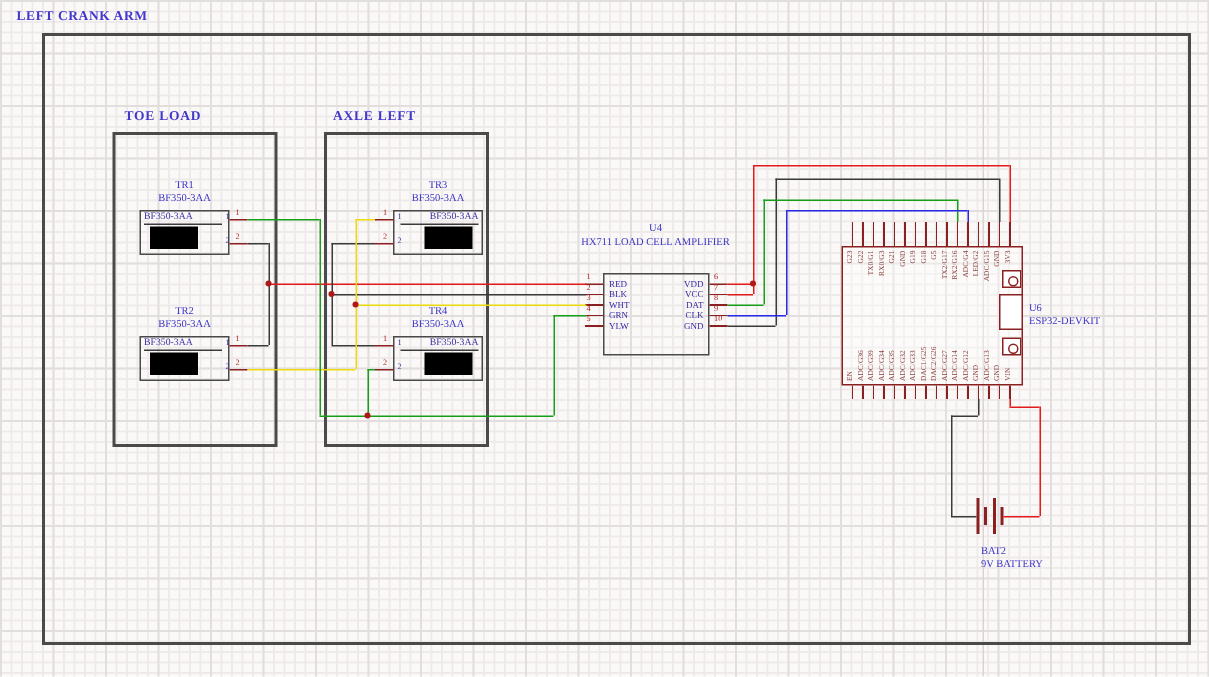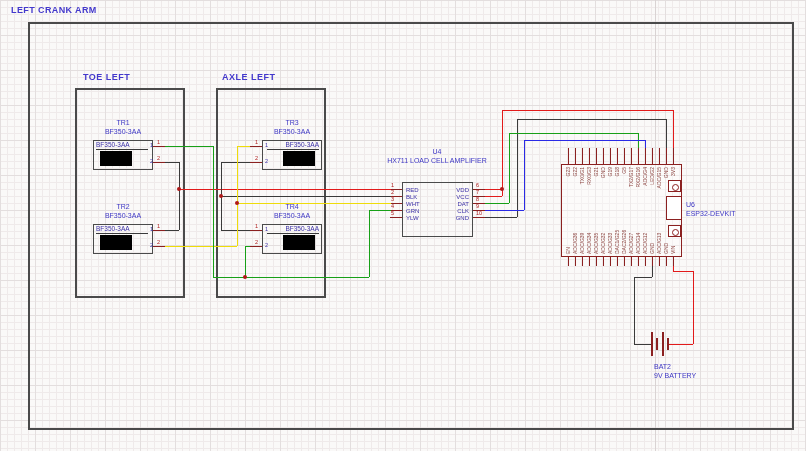--- a/index.html
+++ b/index.html
@@ -1,18 +1,18 @@
 <!DOCTYPE html>
 <html style="--wire-red: #e21a1a; --wire-black: #3a3a3a; --wire-yellow: #eedc0a; --wire-green: #17a017; --wire-blue: #2a2ae6; --device-red: #8b2020; --label-blue: #3d36c4; --section-blue: #4338cc; --pin-name-blue: #3a2fa6; --pin-number-red: #b02020; --junction-red: #b01818;"><head>
 <meta charset="utf-8">
 <style>
   html,body{margin:0;padding:0;}
   .canvas{
     position:relative; width:806px; height:451px; overflow:hidden;
-    font-family:Liberation Sans, sans-serif;
+    font-family:Liberation Serif, serif;
     background-color:#faf9f8;
     background-image:
       linear-gradient(#e3dede 1px, transparent 1px),
       linear-gradient(90deg, #e3dede 1px, transparent 1px),
       linear-gradient(#efeaea 1px, transparent 1px),
       linear-gradient(90deg, #efeaea 1px, transparent 1px);
     background-size:35px 35px,35px 35px,7px 7px,7px 7px;
   }
   .page-line{position:absolute; left:655px; top:0; width:1px; height:451px; background:#d9d3d3; z-index:0;}
   .outer-border{position:absolute; left:28px; top:22px; width:766px; height:408px; border:2px solid #4a4a4a; z-index:1; box-sizing:border-box;}
@@ -87,21 +87,21 @@
 </style>
 </head>
 <body>
 
 <div class="canvas">
 
   <div class="page-line"></div>
   <div class="outer-border"></div>
   <div class="title">LEFT CRANK ARM</div>
 
-  <div class="sect-label" style="left:83px; top:72px;">TOE LEFT</div>
+  <div class="sect-label" style="left:83px; top:72px;">TOE LOAD</div>
   <div class="sect-box" style="left:75px; top:88px; width:110px; height:210px;"></div>
   <div class="sect-label" style="left:222px; top:72px;">AXLE LEFT</div>
   <div class="sect-box" style="left:216px; top:88px; width:110px; height:210px;"></div>
 
   <div class="gauge pins-right" style="left:93px; top:140px;">
     <span class="ref">TR1</span>
     <span class="part">BF350-3AA</span>
     <span class="box"></span>
     <span class="sym">BF350-3AA</span>
     <span class="grid-black"></span>

